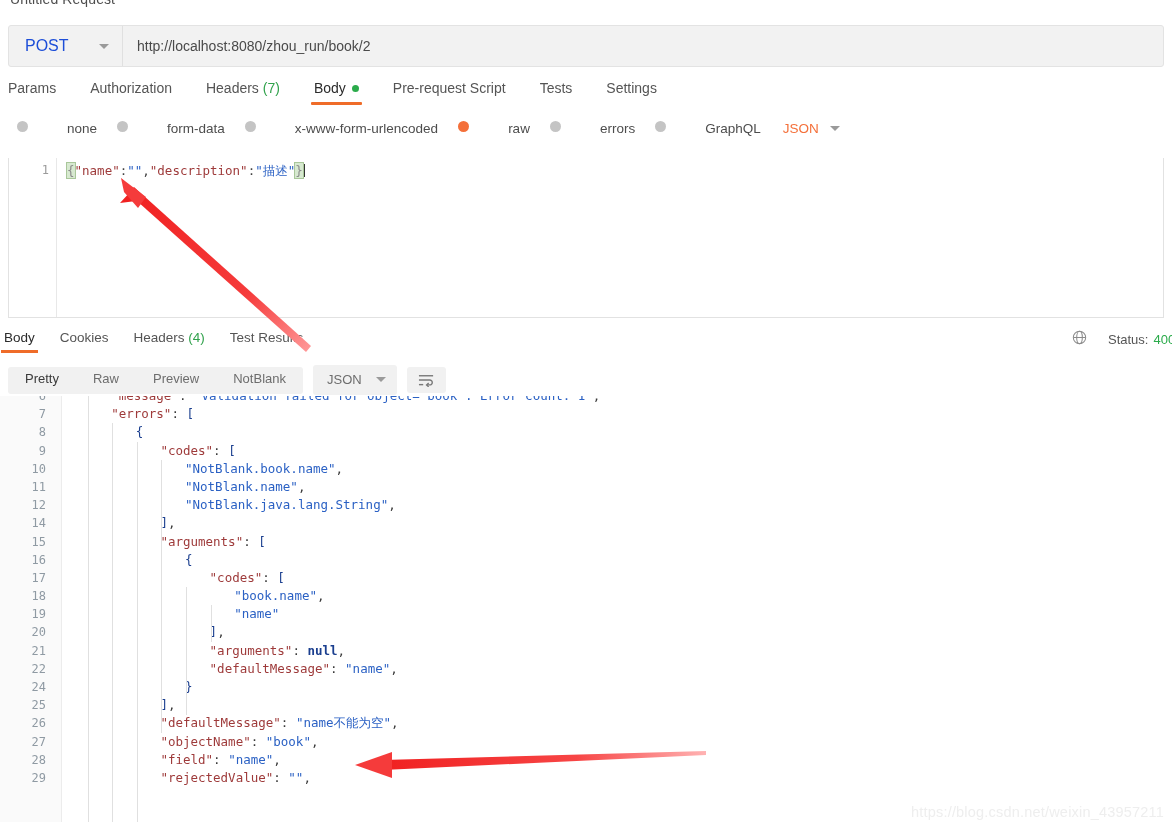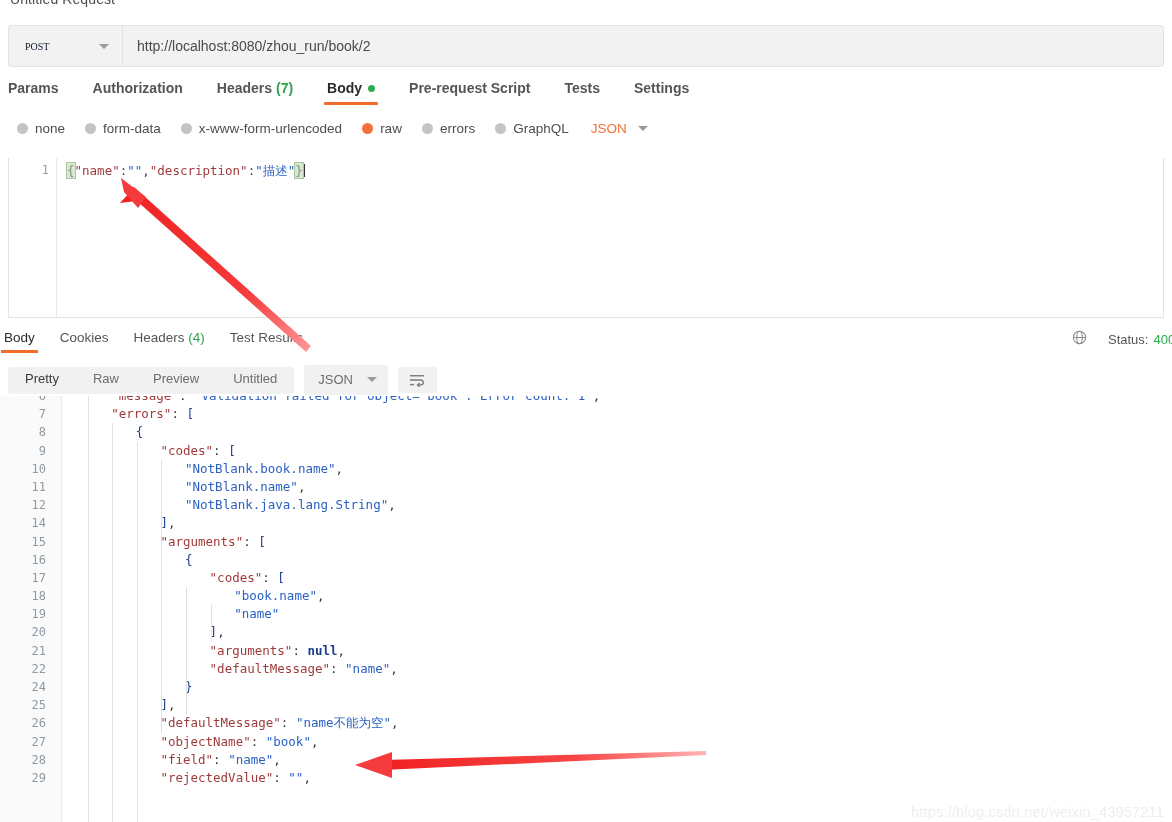--- a/index.html
+++ b/index.html
@@ -46,23 +46,22 @@
     width: 114px;
     display: flex;
     align-items: center;
     justify-content: space-between;
     padding: 0 13px 0 16px;
     box-sizing: border-box;
     border-right: 1px solid #e0e0e0;
     cursor: pointer;
   }
   .method-label {
-    font-size: 10px;
-    color: #0f172a;
-    font-family: Liberation Serif, serif;
+    font-size: 16px;
+    color: #1d4ed8;
   }
   .caret-dn {
     width: 0; height: 0;
     border-left: 5px solid transparent;
     border-right: 5px solid transparent;
     border-top: 5px solid #9a9a9a;
   }
   .url-input {
     flex: 1;
     display: flex;
@@ -74,21 +73,20 @@
   }
 
   
   .req-tabs {
     position: absolute;
     left: 8px;
     top: 80px;
     height: 30px;
     display: flex;
     align-items: flex-start;
-    font-weight: bold;
   }
   .req-tab {
     font-size: 14px;
     color: #555;
     margin-right: 34px;
     cursor: pointer;
     position: relative;
     padding-bottom: 9px;
     white-space: nowrap;
   }
@@ -115,24 +113,24 @@
   
   .body-types {
     position: absolute;
     left: 17px;
     top: 121px;
     display: flex;
     align-items: center;
   }
   .bt-item {
     display: flex;
-    align-items: center;
     margin-right: 20px;
     cursor: pointer;
     white-space: nowrap;
+    gap: 32px;
   }
   .bt-radio {
     width: 11px; height: 11px;
     border-radius: 50%;
     background: #c4c4c4;
     margin-right: 7px;
     flex: none;
   }
   .bt-item.sel .bt-radio { background: #f4703a; }
   .bt-label { font-size: 13.5px; color: #4d4d4d; }
@@ -430,21 +428,21 @@
   </span>
   <span>Status:</span>
   <span class="status-code">400 B</span>
 </div>
 
 <div class="view-toolbar">
   <div class="seg-group" id="view-modes">
       <div class="seg-btn active">Pretty</div>
       <div class="seg-btn">Raw</div>
       <div class="seg-btn">Preview</div>
-      <div class="seg-btn">Untitled</div>
+      <div class="seg-btn">NotBlank</div>
     </div>
   <div class="fmt-select">
     <span class="flabel">JSON</span>
     <span class="caret-dn"></span>
   </div>
   <div class="wrap-btn">
     <svg width="17" height="14" viewBox="0 0 18 14">
       <line x1="1" y1="2.5" x2="16" y2="2.5" stroke="#7a7a7a" stroke-width="1.5"></line>
       <path d="M1 7h11.5a2.6 2.6 0 1 1 0 5.2H9.5" fill="none" stroke="#7a7a7a" stroke-width="1.5"></path>
       <path d="M11.3 10.2l-2.2 2 2.2 2" fill="none" stroke="#7a7a7a" stroke-width="1.5"></path>

